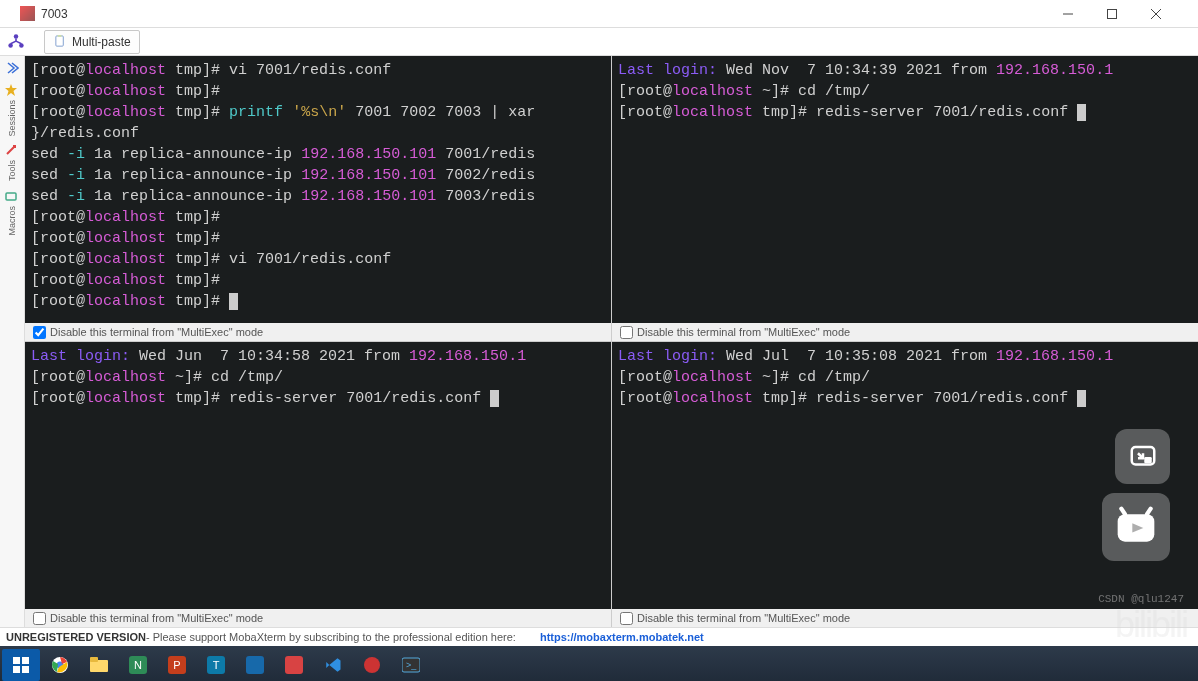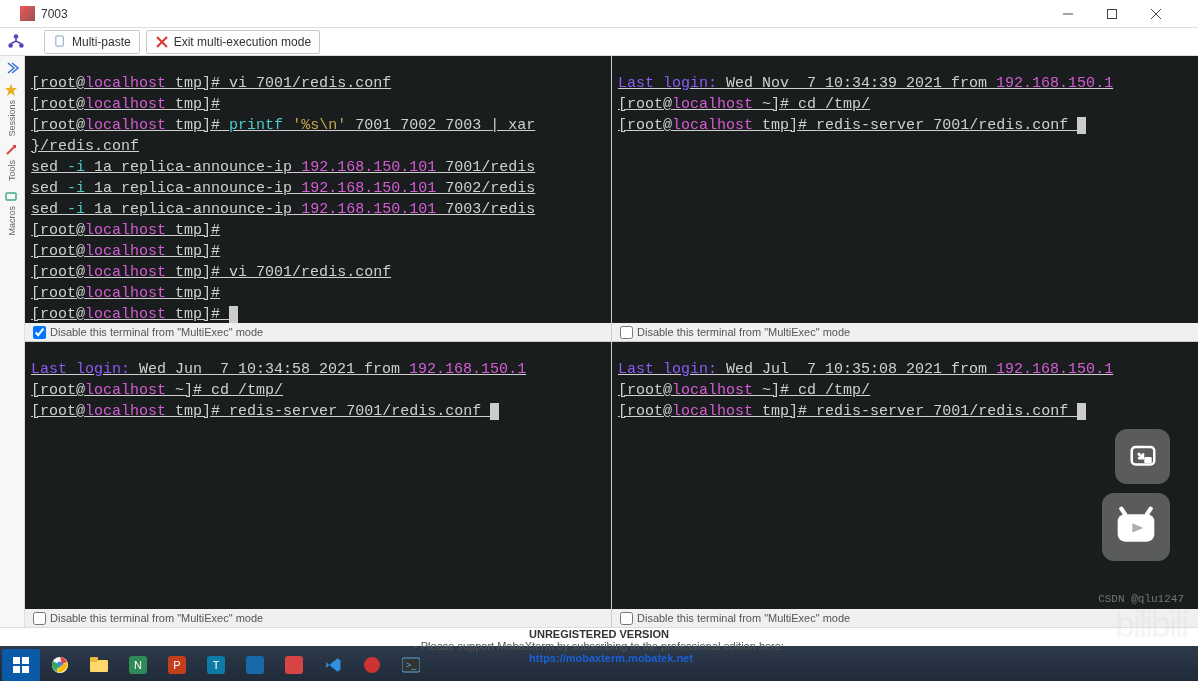--- a/index.html
+++ b/index.html
@@ -12,31 +12,31 @@
 .toolbar .mode-label{font-size:12px;font-weight:bold;color:#333;flex:1;}
 .toolbar .tbtn{height:22px;background:#fdfdfd;border:1px solid #c8c8c8;border-radius:2px;display:flex;align-items:center;padding:0 8px;margin-left:6px;font-size:12px;color:#333;}
 .tbtn .ic{width:14px;height:14px;margin-right:5px;display:flex;align-items:center;justify-content:center;}
 .workspace{display:flex;height:571px;}
 .leftbar{width:24px;background:#f7f7f7;border-right:1px solid #ddd;display:flex;flex-direction:column;align-items:center;}
 .lb-item{width:24px;height:44px;display:flex;flex-direction:column;align-items:center;justify-content:center;color:#555;font-size:8px;}
 .lb-item .lb-ic{width:14px;height:14px;margin-bottom:2px;}
 .lb-item .lb-txt{writing-mode:vertical-rl;transform:rotate(180deg);font-size:9px;color:#666;}
 .grid{flex:1;display:grid;grid-template-columns:1fr 1fr;grid-template-rows:1fr 1fr;gap:1px;background:#ccc;}
 .pane{background:#fff;display:flex;flex-direction:column;overflow:hidden;}
-.term{flex:1;background:#1a1d1e;color:#d0d0d0;font-family:"Consolas","Courier New",monospace;font-size:15px;line-height:1.4;padding:17px 6px;overflow:hidden;white-space:pre;position:relative;text-decoration:underline;}
+.term{flex:1;background:#1a1d1e;color:#d0d0d0;font-family:"Consolas","Courier New",monospace;font-size:15px;line-height:1.4;padding:4px 6px;overflow:hidden;white-space:pre;position:relative;}
 .disable-bar{height:18px;background:#f0f0f0;display:flex;align-items:center;padding:0 4px;font-size:11px;color:#555;}
 .disable-bar input{margin-right:4px;}
 .pr{color:#d0d0d0;}
 .host{color:#d65cd6;}
 .cmd{color:#4fc9c9;}
 .ip{color:#d65cd6;}
 .num{color:#c9a54a;}
 .green{color:#8b5cf6;}
 .cursor{display:inline-block;width:9px;height:17px;background:#ccc;vertical-align:text-bottom;}
-.statusbar{height:18px;background:#fff;border-top:1px solid #ddd;display:flex;align-items:center;padding:0 6px;font-size:11px;color:#555;flex-direction:column;}
+.statusbar{height:18px;background:#fff;border-top:1px solid #ddd;display:flex;align-items:center;padding:0 6px;font-size:11px;color:#555;}
 .statusbar a{color:#1a5fd8;text-decoration:none;margin-left:24px;font-weight:bold;}
 .status-unreg{font-weight:bold;color:#333;}
 .taskbar{height:38px;background:linear-gradient(#2d3a4a,#1f2a38);display:flex;align-items:center;padding:0 2px;}
 .tb-item{width:38px;height:32px;border-radius:2px;display:flex;align-items:center;justify-content:center;margin-right:1px;color:#fff;font-size:14px;}
 .tb-item.start{background:#0b5aa8;}
 .watermark{position:absolute;right:14px;bottom:2px;font-size:11px;color:#888;opacity:0.8;}
 .overlay-btn{position:absolute;right:28px;width:55px;height:55px;background:rgba(210,210,210,0.35);border-radius:12px;display:flex;align-items:center;justify-content:center;}
 .expand-overlay{bottom:125px;}
 .play-overlay{bottom:48px;width:68px;height:68px;}
 .bili-overlay{position:fixed;right:11px;bottom:35px;color:rgba(220,220,220,0.3);font-size:36px;font-family:Arial;letter-spacing:-2px;pointer-events:none;}
@@ -76,29 +76,20 @@
   </div>
   <div class="tbtn">
     <span class="ic">
       <svg width="13" height="13" viewBox="0 0 14 14">
           <rect x="2" y="1" width="8" height="11" rx="1" fill="#fff" stroke="#7a9acc" stroke-width="1"></rect>
           <rect x="4" y="0" width="4" height="2" fill="#cda"></rect>
         </svg>
     </span>
     <span>Multi-paste</span>
   </div>
-  <div class="tbtn">
-    <span class="ic">
-      <svg width="12" height="12">
-          <line x1="1" y1="1" x2="11" y2="11" stroke="#d33" stroke-width="2"></line>
-          <line x1="11" y1="1" x2="1" y2="11" stroke="#d33" stroke-width="2"></line>
-        </svg>
-    </span>
-    <span>Exit multi-execution mode</span>
-  </div>
 </div>
 
 <div class="workspace">
   <div class="leftbar">
     <div class="lb-item" style="height:24px;">
       <svg width="14" height="14">
           <path d="M3 2 L9 7 L3 12 M7 2 L13 7 L7 12" stroke="#3a6fd8" stroke-width="1.5" fill="none"></path>
         </svg>
     </div>
     <div class="lb-item" style="height:60px;">

